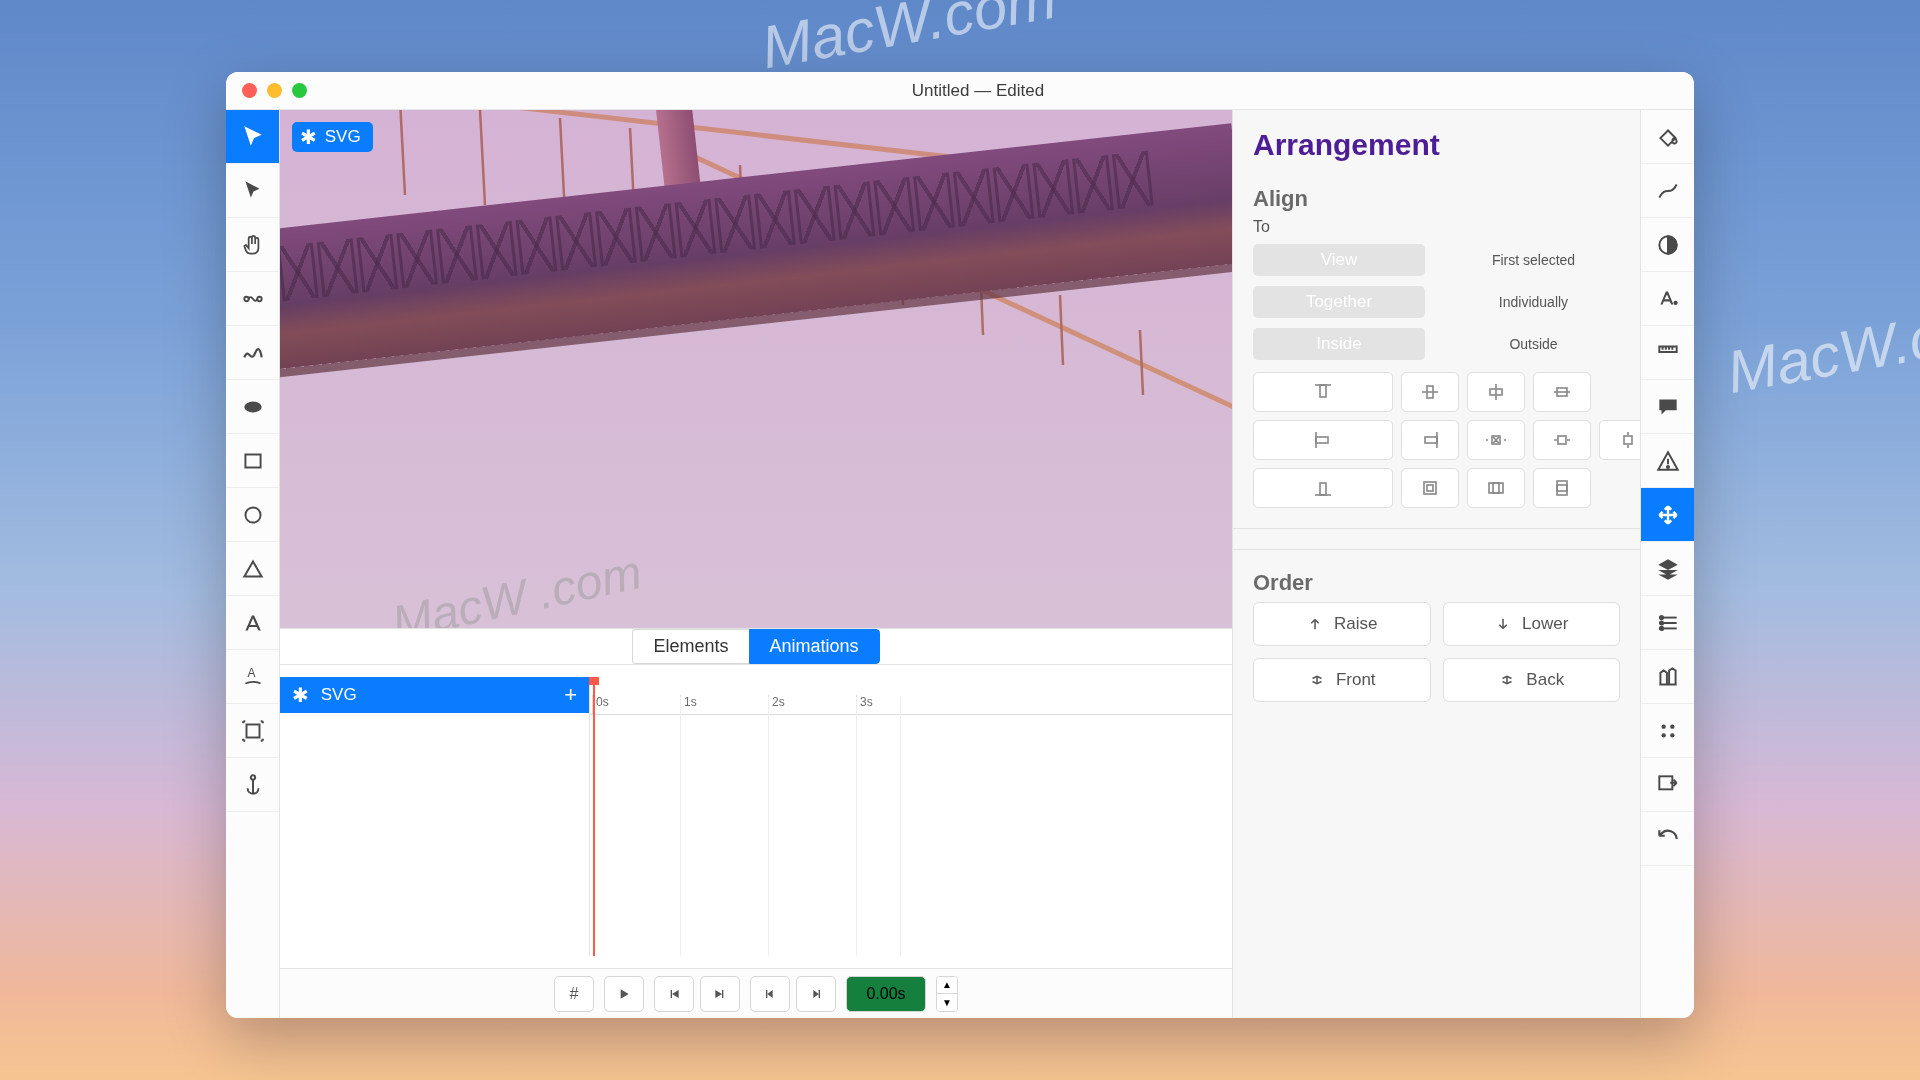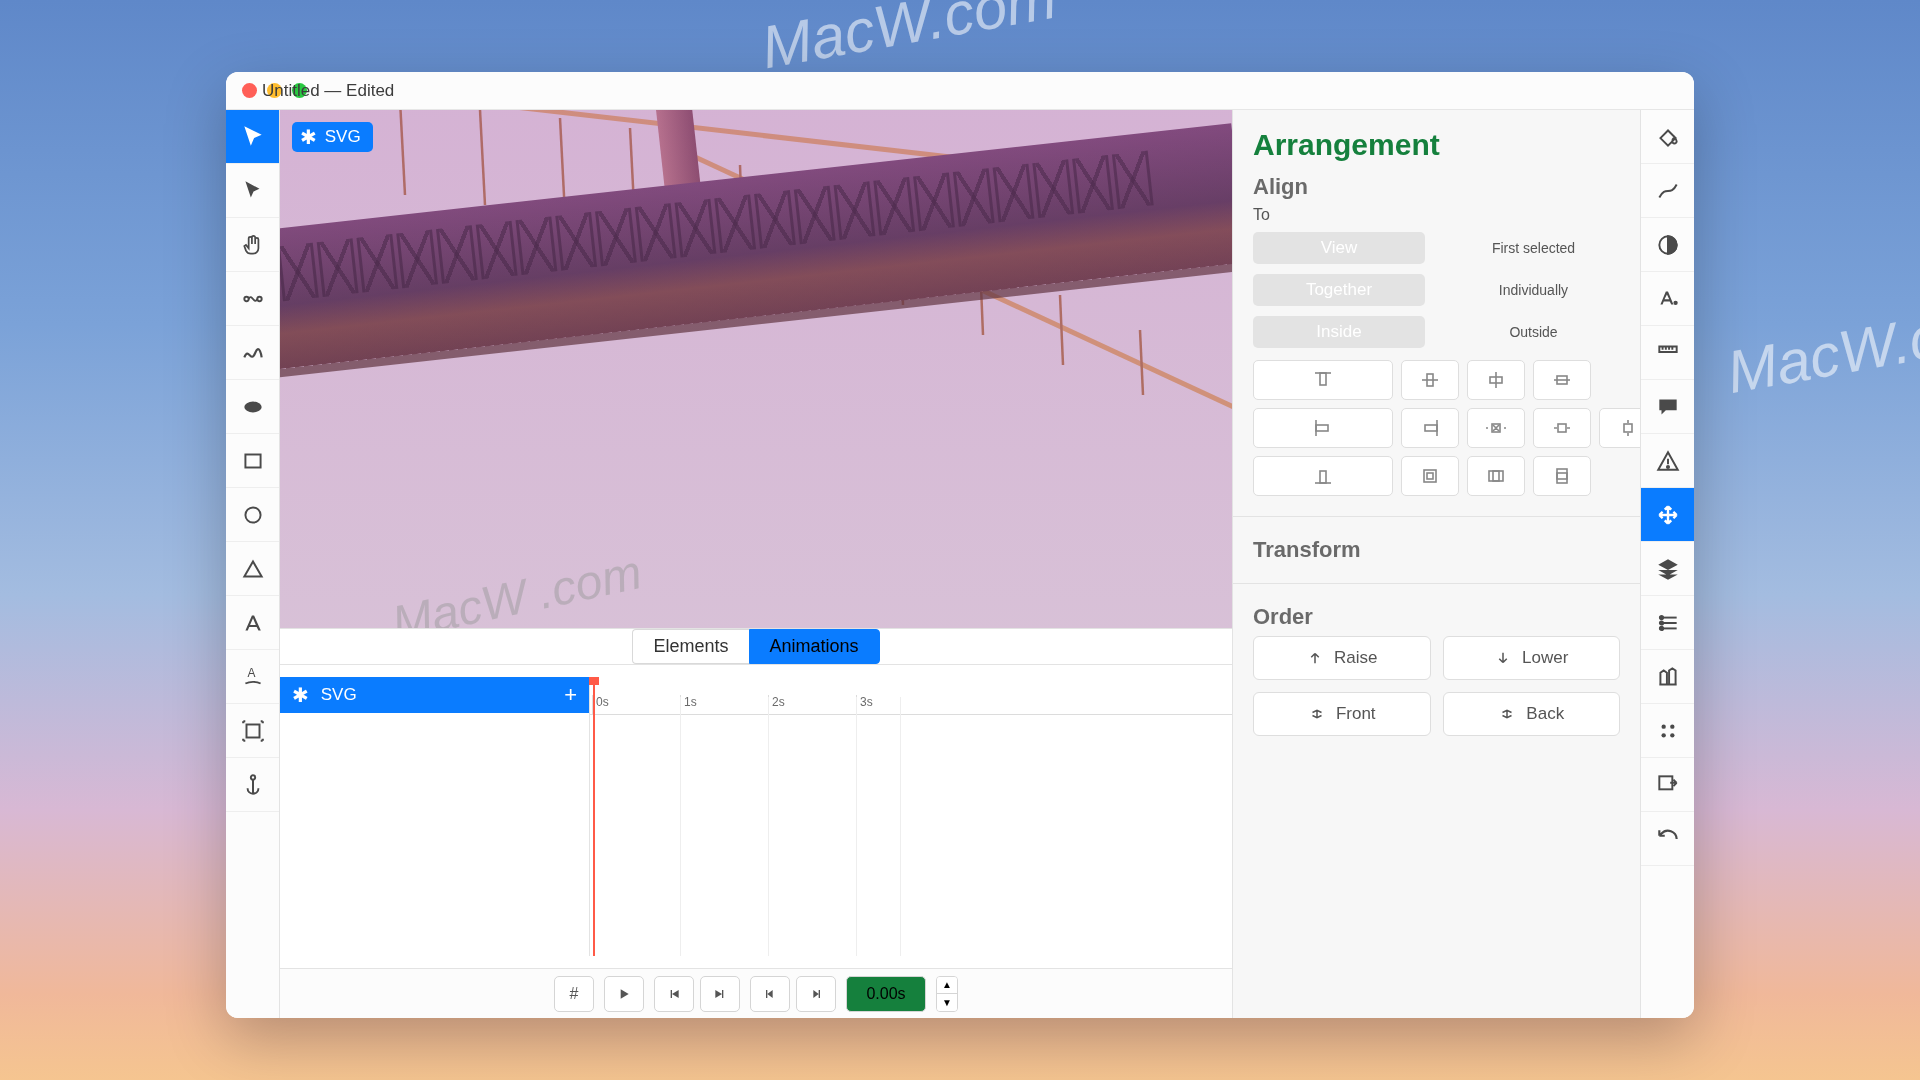--- a/index.html
+++ b/index.html
@@ -13,21 +13,21 @@
     position:absolute; left:226px; top:72px; width:1468px; height:946px;
     background:#fff; border-radius:12px; box-shadow:0 20px 60px rgba(0,0,0,0.25);
     display:flex; flex-direction:column; overflow:hidden;
   }
   .titlebar { height:38px; background:#fcfcfc; border-bottom:1px solid #e6e6e6; display:flex; align-items:center; position:relative; }
   .traffic-lights { display:flex; gap:10px; margin-left:16px; }
   .tl { width:15px; height:15px; border-radius:50%; }
   .tl-close { background:#ff5f57; }
   .tl-min { background:#ffbd2e; }
   .tl-max { background:#28c840; }
-  .title-text { position:absolute; left:0; right:0; font-size:17px; color:#3c3c3c; font-weight:500;padding-left:36px;}
+  .title-text { position:absolute; left:0; right:0; text-align:center; font-size:17px; color:#3c3c3c; font-weight:500;padding-left:36px;}
   .app-body { flex:1; display:flex; }
   .left-tools { width:54px; background:#fcfcfc; border-right:1px solid #e3e3e3; display:flex; flex-direction:column; }
   .right-tools { width:54px; background:#fcfcfc; border-left:1px solid #e3e3e3; display:flex; flex-direction:column; }
   .tool-btn { height:54px; display:flex; align-items:center; justify-content:center; border-bottom:1px solid #eee; color:#4a4a4a; cursor:pointer;}
   .tool-btn.active { background:#0a7cff; color:#fff; }
   .tool-btn svg { width:26px; height:26px; }
   .center-col { flex:1; display:flex; flex-direction:column; }
   .canvas-area { flex:1; position:relative; background:#d9c3d8; overflow:hidden;}
   .canvas-overlay { position:absolute; inset:0; background:linear-gradient(180deg, rgba(200,130,200,0.25), rgba(210,180,210,0.15)); }
   .bridge-deck { position:absolute; left:-80px; right:-10px; top:70px; height:140px; background:linear-gradient(180deg,#6b3866 0%, #4a2848 55%, #6f3b3a 75%, #5b2d35 100%); transform:rotate(-6.3deg); box-shadow:0 8px 0 rgba(70,30,30,0.7);}
@@ -35,21 +35,21 @@
   .truss div { position:absolute; top:0; bottom:0; width:36px; border-left:3px solid rgba(40,15,40,0.65); border-right:3px solid rgba(40,15,40,0.65);}
   .truss div:before{content:"";position:absolute;left:0;right:0;top:0;bottom:0;background:linear-gradient(63deg,transparent 46%,rgba(40,15,40,0.6) 46%,rgba(40,15,40,0.6) 54%,transparent 54%),linear-gradient(-63deg,transparent 46%,rgba(40,15,40,0.6) 46%,rgba(40,15,40,0.6) 54%,transparent 54%);}
   .tower { position:absolute; left:380px; top:-120px; width:36px; height:310px; background:linear-gradient(90deg,#b06a7a,#7a3c56); transform:rotate(-6.3deg);}
   .svg-badge { position:absolute; left:12px; top:12px; background:#0a7cff; color:#fff; border-radius:5px; padding:5px 12px 5px 8px; display:flex; align-items:center; gap:8px; font-size:17px; font-weight:500;}
   .svg-badge .ast { font-size:20px; line-height:1;}
   .bottom-panel { height:390px; background:#fff; border-top:1px solid #e3e3e3; display:flex; flex-direction:column;gap:12px;}
   .tabs-row { height:36px; display:flex; justify-content:center; align-items:stretch; border-bottom:1px solid #e3e3e3; padding-top:0;}
   .tab { padding:6px 20px; font-size:18px; color:#333; background:#fff; border:1px solid #d9d9d9; display:flex; align-items:center;}
   .tab:first-child { border-right:none; border-top-left-radius:4px; border-bottom-left-radius:4px;}
   .tab:last-child { border-top-right-radius:4px; border-bottom-right-radius:4px;}
-  .tab.active { background:#0a7cff; color:#000000; border-color:#0a7cff;}
+  .tab.active { background:#0a7cff; color:#ffffff; border-color:#0a7cff;}
   .timeline-row { flex:1; display:flex; }
   .layers-col { width:310px; background:#fff; border-right:1px solid #e3e3e3;}
   .layer-item { background:#0a7cff; color:#fff; height:36px; display:flex; align-items:center; padding:0 12px; font-size:17px; font-weight:500;}
   .layer-item .ast{ margin-right:12px; font-size:20px;}
   .layer-item .plus{ margin-left:auto; font-size:22px; font-weight:300;}
   .tracks-col { flex:1; position:relative; background:#fff;}
   .ruler { height:20px; border-bottom:1px solid #dcdcdc; position:relative; background:#fff;margin-top:18px;}
   .ruler .tick { position:absolute; top:0; bottom:0; border-left:1px solid #dcdcdc; font-size:12px; color:#6a6a6a; padding-left:3px;}
   .tracks-grid { position:absolute; left:0; right:0; top:20px; bottom:0;}
   .tracks-grid .gridline { position:absolute; top:0; bottom:0; border-left:1px solid #eee;}
@@ -57,21 +57,21 @@
   .playhead:before{content:"";position:absolute;top:0;left:-4px;width:10px;height:8px;background:#ff5a47;}
   .transport { height:50px; border-top:1px solid #e3e3e3; display:flex; align-items:center; justify-content:center; gap:10px; background:#fcfcfc;}
   .t-btn { width:40px; height:36px; border:1px solid #d5d5d5; border-radius:5px; background:#fff; display:flex; align-items:center; justify-content:center; color:#555;}
   .t-btn svg{width:16px;height:16px;}
   .t-group{display:flex;gap:6px;}
   .t-time{width:80px;height:36px;border:1px solid #d5d5d5;border-radius:5px;display:flex;align-items:center;justify-content:center;font-size:16px;background:#15803d;}
   .stepper{width:22px;height:36px;display:flex;flex-direction:column;border:1px solid #d5d5d5;border-radius:4px;overflow:hidden;}
   .stepper div{flex:1;display:flex;align-items:center;justify-content:center;background:#fff;font-size:10px;}
   .stepper div:first-child{border-bottom:1px solid #d5d5d5;}
   .inspector { width:408px; background:#f7f7f7; border-left:1px solid #e3e3e3; overflow-y:auto; padding:18px 20px;}
-  .inspector h1 { font-size:30px; color:#15803d; font-weight:600; margin-bottom:12px;}
+  .inspector h1 { font-size:30px; color:#4c1d95; font-weight:600; margin-bottom:24px;}
   .inspector h2 { font-size:22px; color:#6a6a6a; font-weight:600; margin:10px 0 6px;}
   .to-label{font-size:16px;color:#555;font-weight:500;margin-bottom:8px;}
   .seg-row{display:flex;gap:22px;align-items:center;margin-bottom:10px;}
   .seg-btn{flex:0 0 172px;height:32px;background:#e3e3e3;border-radius:5px;color:#fff;display:flex;align-items:center;justify-content:center;font-size:17px;}
   .seg-alt{flex:1;color:#555;font-size:14px;text-align:center;}
   .align-grid{display:grid;grid-template-columns:auto repeat(4,58px);gap:8px;margin-top:12px;}
   .align-grid .wide{grid-column:1;width:140px;}
   .icon-btn{height:40px;border:1px solid #dedede;border-radius:5px;background:#fff;display:flex;align-items:center;justify-content:center;color:#888;}
   .icon-btn svg{width:24px;height:24px;}
   .hr{height:1px;background:#e3e3e3;margin:20px -20px;}
@@ -387,21 +387,20 @@
           </div>
         <div class="icon-btn">
             <svg viewBox="0 0 24 24" stroke="currentColor" fill="none" stroke-width="1.6">
               <rect x="7" y="5" width="10" height="10"></rect>
               <rect x="7" y="9" width="10" height="10"></rect>
             </svg>
           </div>
       </div>
 
       <div class="hr"></div>
-      <h2>Transform</h2>
 
       <div class="hr"></div>
       <h2>Order</h2>
       <div class="btn-row">
         <div class="pill-btn">
             <svg viewBox="0 0 24 24" fill="none" stroke="currentColor" stroke-width="2">
               <path d="M12 19V6m0 0l-5 5m5-5l5 5"></path>
             </svg>
             <span>Raise</span>
           </div>

